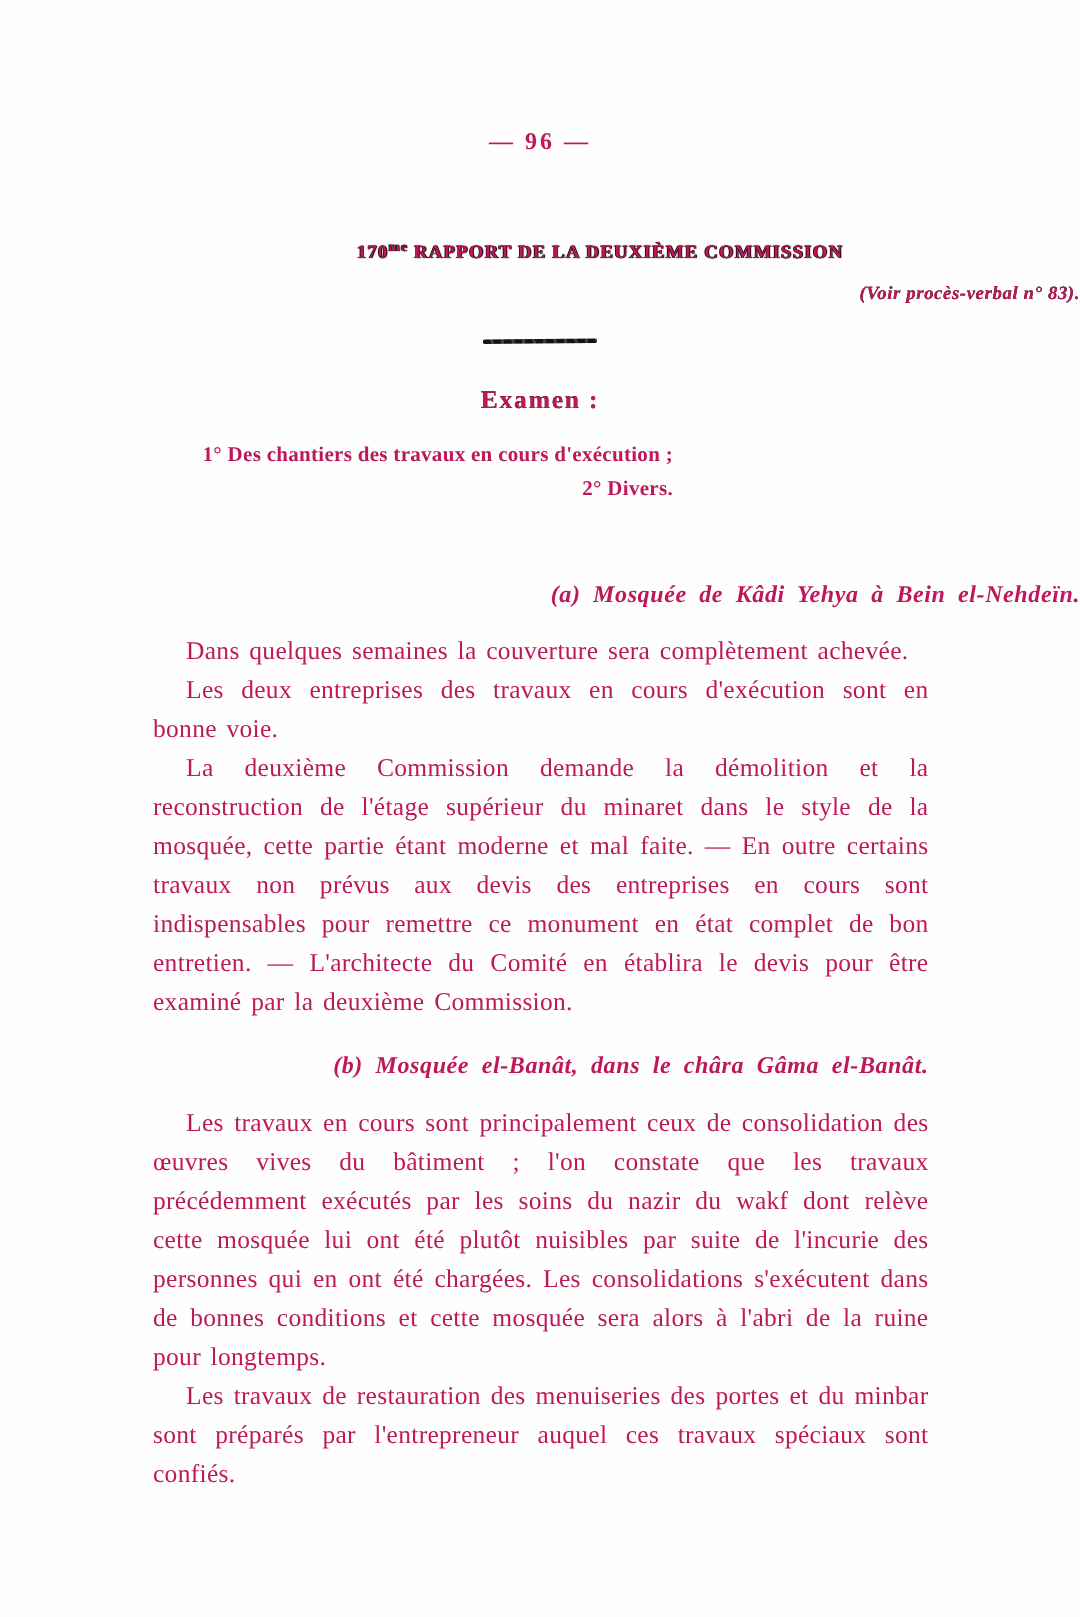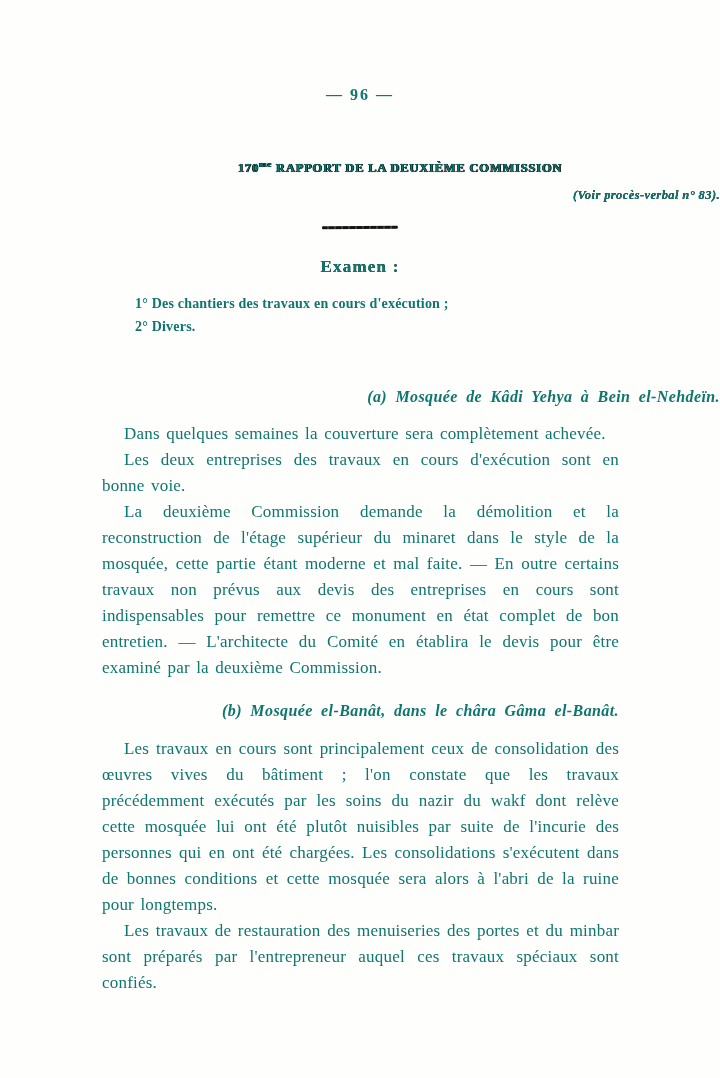--- a/index.html
+++ b/index.html
@@ -6,21 +6,21 @@
     margin: 0;
     padding: 0;
     background: #e8e8e8;
   }
   .sheet {
     position: relative;
     width: 720px;
     height: 1078px;
     margin: 0 auto;
     background: #fefefd;
-    color: #0f766e;
+    color: #be185d;
     font-family: "Liberation Serif", "DejaVu Serif", serif;
     overflow: hidden;
   }
   .centered {
     position: absolute;
     left: 0;
     width: 720px;
     text-align: center;
   }
   .page-number {
@@ -67,20 +67,21 @@
     text-shadow: 0 0 0.4px #000;
   }
   .examen-list {
     position: absolute;
     top: 292px;
     left: 135px;
     font-size: 14px;
     font-weight: bold;
     line-height: 23px;
     letter-spacing: 0.2px;
+    text-align: right;
   }
   .section-heading {
     top: 343px;
     font-size: 16.5px;
     font-variant: small-caps;
     letter-spacing: 1.1px;
     word-spacing: 3px;
     font-weight: 500;
   }
   .sub-heading {

